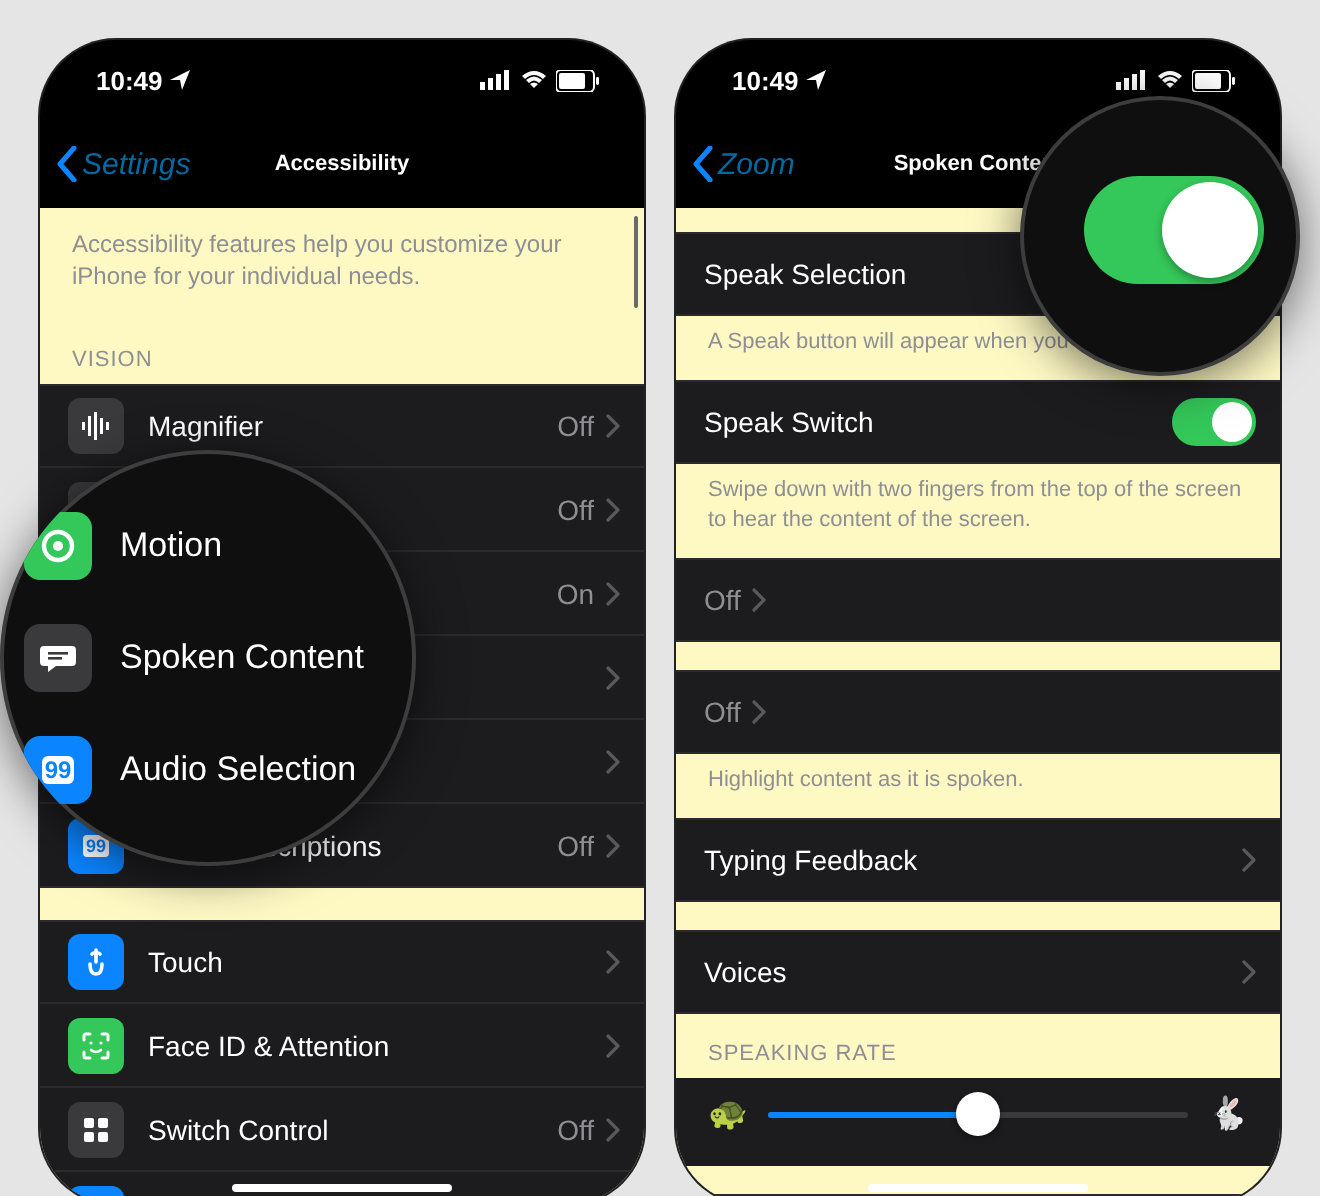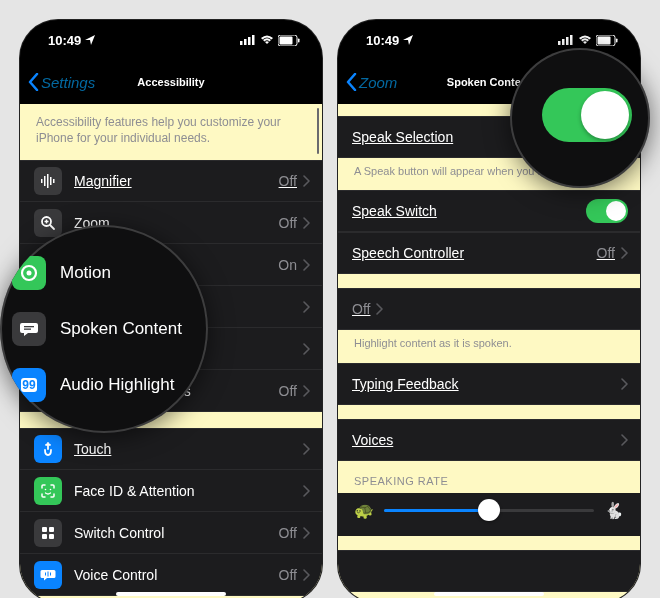--- a/index.html
+++ b/index.html
@@ -79,21 +79,21 @@
   .row {
     display: flex;
     align-items: center;
     min-height: 42px;
     padding: 4px 12px 4px 14px;
     background: #1c1c1e;
     border-bottom: 0.5px solid #2b2b2d;
     color: #fff;
     font-size: 14px;
   }
-  .row.first { border-top: 0.5px solid #2b2b2d; text-decoration: underline; }
+  .row.first { border-top: 0.5px solid #2b2b2d; }
   .row .icon-box {
     width: 28px;
     height: 28px;
     border-radius: 6px;
     margin-right: 12px;
     display: flex;
     align-items: center;
     justify-content: center;
     flex-shrink: 0;
   }
@@ -275,20 +275,21 @@
         <svg width="11" height="18" viewBox="0 0 11 18">
             <path d="M9 1 L2 9 L9 17" stroke="#0a84ff" stroke-width="2.5" fill="none" stroke-linecap="round" stroke-linejoin="round"></path>
           </svg>
         <span>Settings</span>
       </div>
       <div class="nav-title">Accessibility</div>
     </div>
     <div class="scroll-indicator"></div>
     <div class="content">
       <div class="desc-text">Accessibility features help you customize your iPhone for your individual needs.</div>
+      <div class="section-header">VISION</div>
       <div id="left-vision-rows">
           <div class="row first">
             <div class="icon-box" style="background:#3a3a3c">
               <svg width="16" height="16" viewBox="0 0 16 16">
                 <rect x="1" y="6" width="1.5" height="4" fill="#fff"></rect>
                 <rect x="4" y="3" width="1.5" height="10" fill="#fff"></rect>
                 <rect x="7" y="1" width="1.5" height="14" fill="#fff"></rect>
                 <rect x="10" y="4" width="1.5" height="8" fill="#fff"></rect>
                 <rect x="13" y="6" width="1.5" height="4" fill="#fff"></rect>
               </svg>
@@ -473,22 +474,22 @@
       <div id="right-rows">
           <div class="row first">
             <span class="label">Speak Selection</span>
             <div class="toggle"></div>
           </div>
           <div class="footer-text">A Speak button will appear when you select text.</div>
           <div class="row first">
             <span class="label">Speak Switch</span>
             <div class="toggle"></div>
           </div>
-          <div class="row first">
-            <span class="label">Speech Controller</span>
+          <div class="footer-text">Swipe down with two fingers from the top of the screen to hear the content of the screen.</div>
+          <div class="row first">
             <span class="value">Off</span>
             <svg class="chevron" width="7" height="12" viewBox="0 0 7 12">
               <path d="M1 1 L6 6 L1 11" stroke="#59595d" stroke-width="1.6" fill="none" stroke-linecap="round" stroke-linejoin="round"></path>
             </svg>
           </div>
           <div style="height: 14px;"></div>
           <div class="row first">
             <span class="value">Off</span>
             <svg class="chevron" width="7" height="12" viewBox="0 0 7 12">
               <path d="M1 1 L6 6 L1 11" stroke="#59595d" stroke-width="1.6" fill="none" stroke-linecap="round" stroke-linejoin="round"></path>
@@ -547,20 +548,20 @@
       </div>
       <span>Spoken Content</span>
     </div>
     <div class="mag-row" style="height:56px">
       <div class="mag-icon" style="background:#0a84ff">
         <svg width="20" height="20" viewBox="0 0 20 20">
             <rect x="2" y="3" width="16" height="14" rx="3" fill="#fff"></rect>
             <text x="10" y="14" text-anchor="middle" font-size="12" font-weight="bold" fill="#0a84ff">99</text>
           </svg>
       </div>
-      <span>Audio Highlight</span>
+      <span>Audio Selection</span>
     </div>
   </div>
 </div>
 
 <div class="magnifier mag-right">
   <div class="big-toggle"></div>
 </div>
 
 </body></html>

